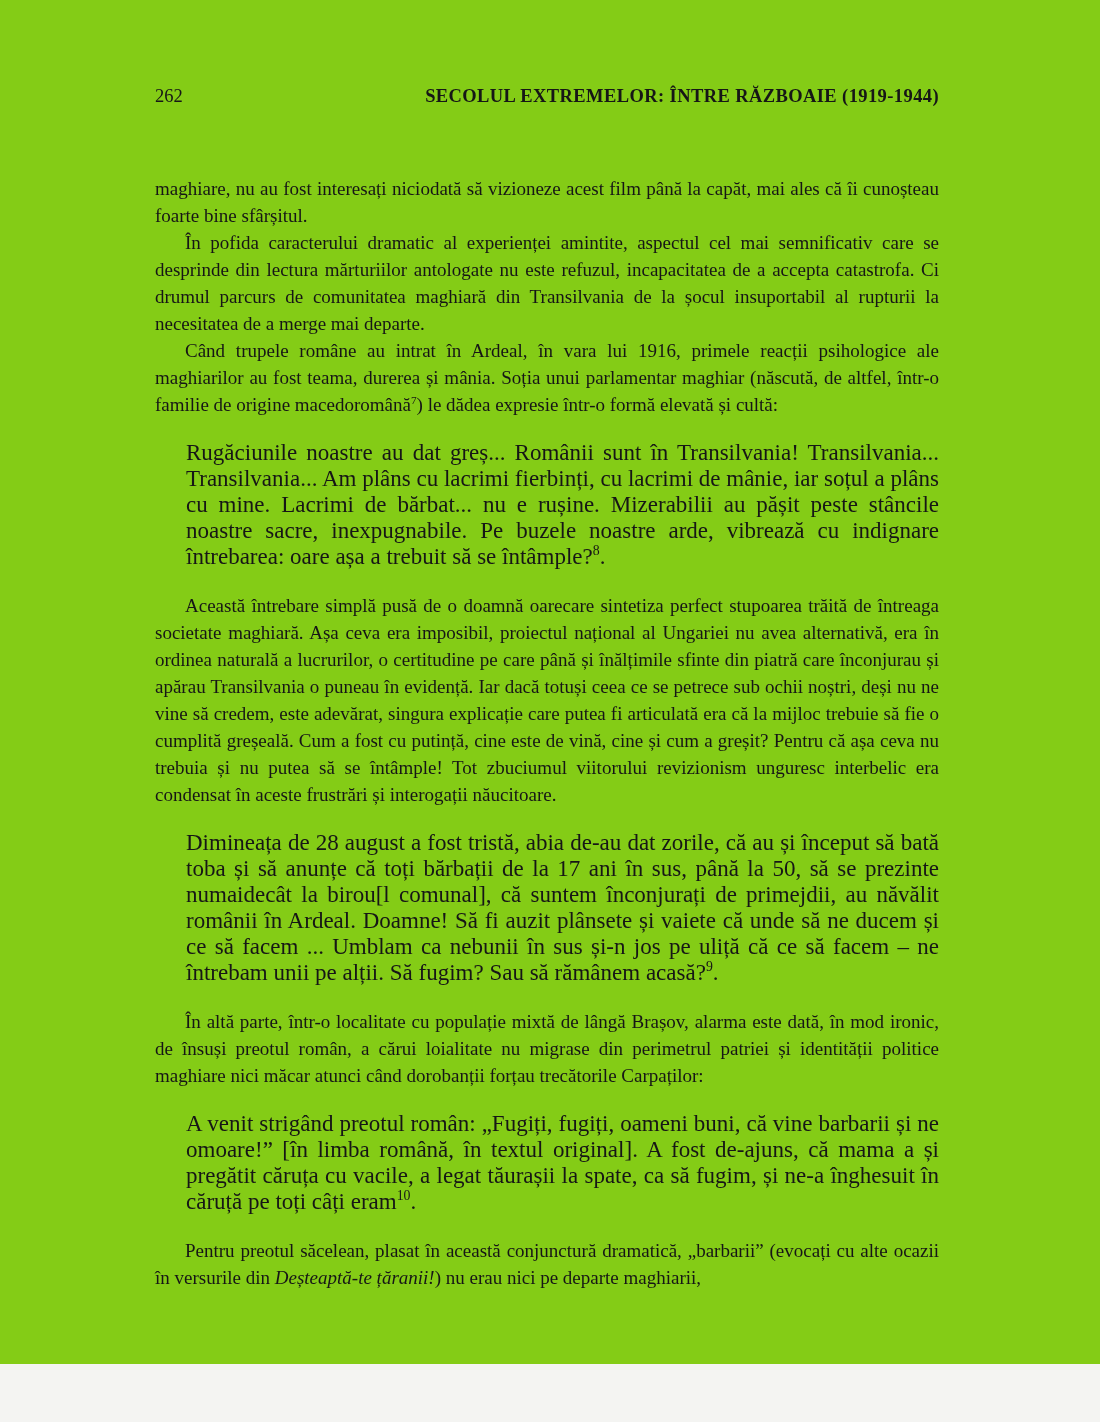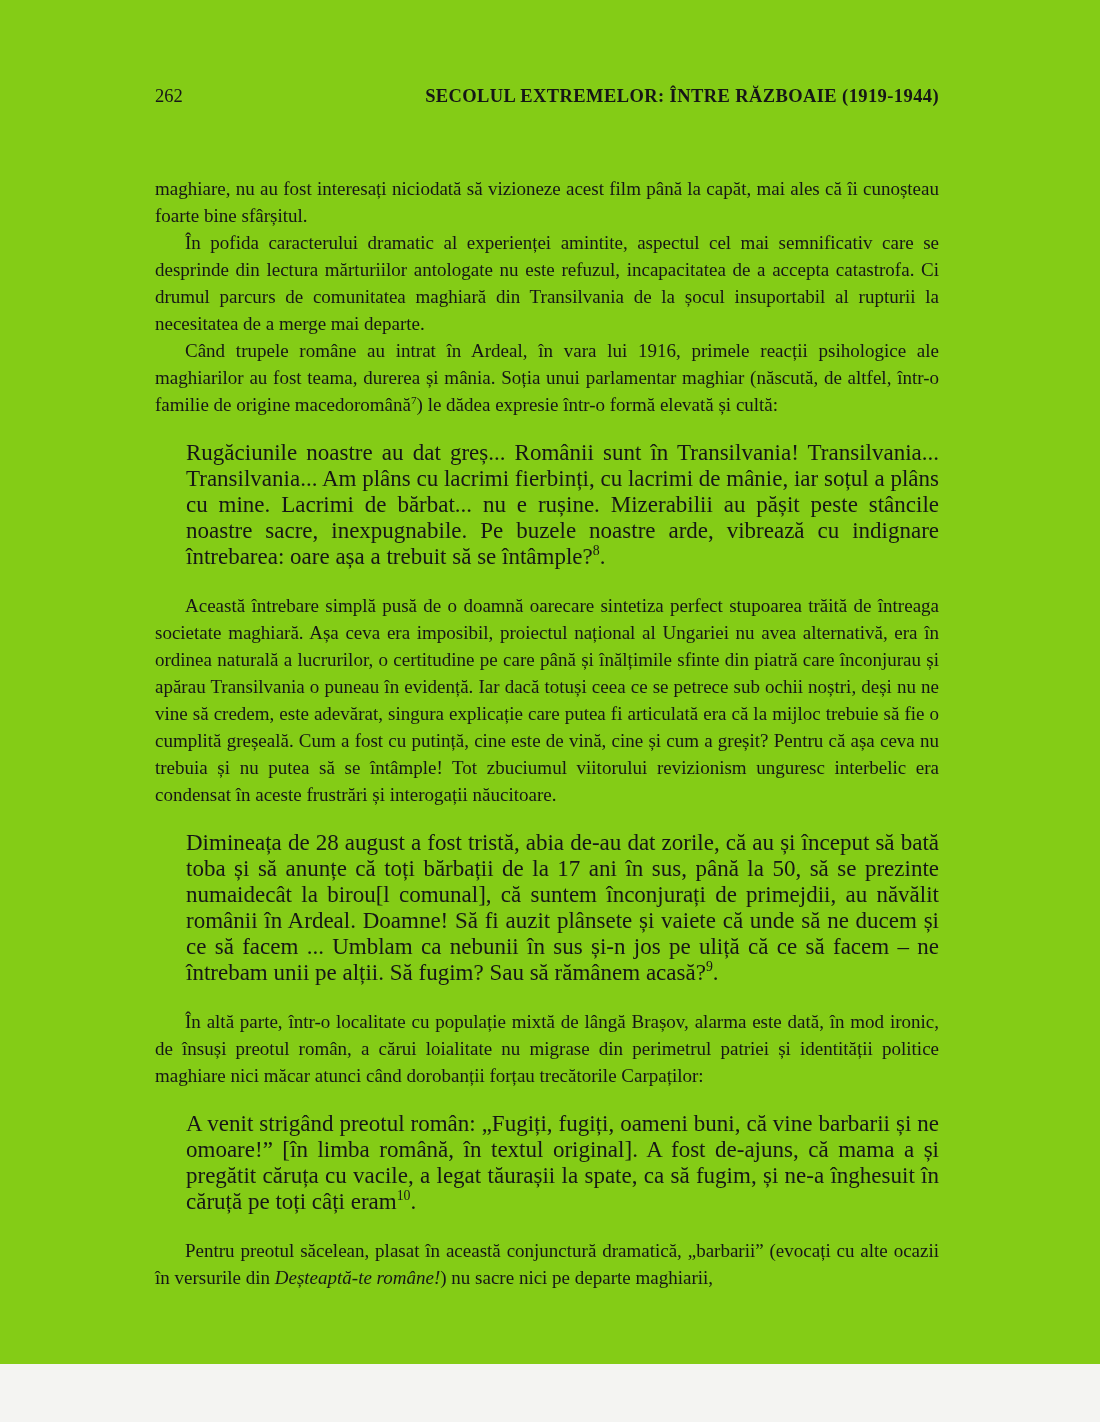--- a/index.html
+++ b/index.html
@@ -73,15 +73,15 @@
   </header>
   <main class="page-body">
       <p class="para"><span>maghiare, nu au fost interesați niciodată să vizioneze acest film până la capăt, mai ales că îi cunoșteau foarte bine sfârșitul.</span></p>
       <p class="para indent"><span>În pofida caracterului dramatic al experienței amintite, aspectul cel mai semnificativ care se desprinde din lectura mărturiilor antologate nu este refuzul, incapacitatea de a accepta catastrofa. Ci drumul parcurs de comunitatea maghiară din Transilvania de la șocul insuportabil al rupturii la necesitatea de a merge mai departe.</span></p>
       <p class="para indent"><span>Când trupele române au intrat în Ardeal, în vara lui 1916, primele reacții psihologice ale maghiarilor au fost teama, durerea și mânia. Soția unui parlamentar maghiar (născută, de altfel, într-o familie de origine macedoromână</span><sup>7</sup><span>) le dădea expresie într-o formă elevată și cultă:</span></p>
       <p class="quote"><span>Rugăciunile noastre au dat greș... Românii sunt în Transilvania! Transilvania... Transilvania... Am plâns cu lacrimi fierbinți, cu lacrimi de mânie, iar soțul a plâns cu mine. Lacrimi de bărbat... nu e rușine. Mizerabilii au pășit peste stâncile noastre sacre, inexpugnabile. Pe buzele noastre arde, vibrează cu indignare întrebarea: oare așa a trebuit să se întâmple?</span><sup>8</sup><span>.</span></p>
       <p class="para indent"><span>Această întrebare simplă pusă de o doamnă oarecare sintetiza perfect stupoarea trăită de întreaga societate maghiară. Așa ceva era imposibil, proiectul național al Ungariei nu avea alternativă, era în ordinea naturală a lucrurilor, o certitudine pe care până și înălțimile sfinte din piatră care înconjurau și apărau Transilvania o puneau în evidență. Iar dacă totuși ceea ce se petrece sub ochii noștri, deși nu ne vine să credem, este adevărat, singura explicație care putea fi articulată era că la mijloc trebuie să fie o cumplită greșeală. Cum a fost cu putință, cine este de vină, cine și cum a greșit? Pentru că așa ceva nu trebuia și nu putea să se întâmple! Tot zbuciumul viitorului revizionism unguresc interbelic era condensat în aceste frustrări și interogații năucitoare.</span></p>
       <p class="quote"><span>Dimineața de 28 august a fost tristă, abia de-au dat zorile, că au și început să bată toba și să anunțe că toți bărbații de la 17 ani în sus, până la 50, să se prezinte numaidecât la birou[l comunal], că suntem înconjurați de primejdii, au năvălit românii în Ardeal. Doamne! Să fi auzit plânsete și vaiete că unde să ne ducem și ce să facem ... Umblam ca nebunii în sus și-n jos pe uliță că ce să facem – ne întrebam unii pe alții. Să fugim? Sau să rămânem acasă?</span><sup>9</sup><span>.</span></p>
       <p class="para indent"><span>În altă parte, într-o localitate cu populație mixtă de lângă Brașov, alarma este dată, în mod ironic, de însuși preotul român, a cărui loialitate nu migrase din perimetrul patriei și identității politice maghiare nici măcar atunci când dorobanții forțau trecătorile Carpaților:</span></p>
       <p class="quote"><span>A venit strigând preotul român: „Fugiți, fugiți, oameni buni, că vine barbarii și ne omoare!” [în limba română, în textul original]. A fost de-ajuns, că mama a și pregătit căruța cu vacile, a legat tăurașii la spate, ca să fugim, și ne-a înghesuit în căruță pe toți câți eram</span><sup>10</sup><span>.</span></p>
-      <p class="para indent"><span>Pentru preotul săcelean, plasat în această conjunctură dramatică, „barbarii” (evocați cu alte ocazii în versurile din </span><em>Deșteaptă-te române!</em><span>) nu sacre nici pe departe maghiarii,</span></p>
+      <p class="para indent"><span>Pentru preotul săcelean, plasat în această conjunctură dramatică, „barbarii” (evocați cu alte ocazii în versurile din </span><em>Deșteaptă-te țăranii!</em><span>) nu erau nici pe departe maghiarii,</span></p>
     </main>
 </div>
 
 </body></html>

